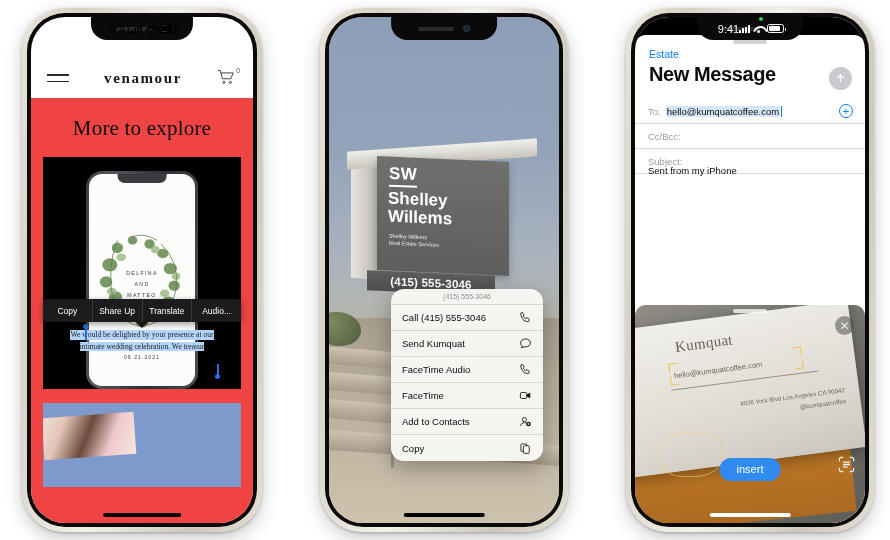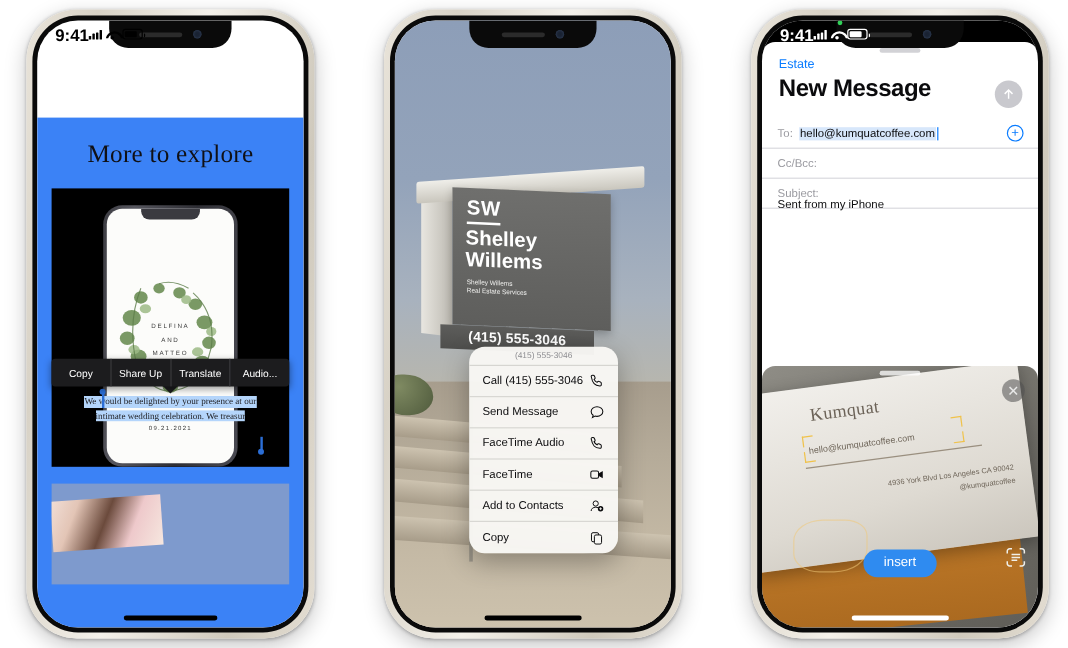--- a/index.html
+++ b/index.html
@@ -46,22 +46,22 @@
          box-shadow: inset 0 0 2px #3a4a66; }
   .home-ind {
     position: absolute; bottom: 6px; left: 50%; transform: translateX(-50%);
     width: 35%; height: 4px; border-radius: 3px; background: #000; z-index: 45;
   }
   .home-ind.light { background: #fff; }
 
   
   .statusbar {
     position: absolute; top: 0; left: 0; right: 0; height: 23px;
-    display: flex; align-items: center; justify-content: flex-start;
-    padding: 0 13px 0 15px; font-size: 14px; font-weight: bold; z-index: 45;
+    display: flex; align-items: center; justify-content: center;
+    padding: 0 13px 0 15px; font-size: 11px; font-weight: normal; z-index: 45;
   }
   .statusbar.dark { color: #000; }
   .statusbar.onblack { color: #fff; }
   .sb-right { display: flex; align-items: center; gap: 3px; position: relative; }
   .bars { display: flex; align-items: flex-end; gap: 1px; height: 8px; }
   .bars i { width: 2px; background: currentColor; border-radius: .5px; display: block; }
   .bars i:nth-child(1){height:3px} .bars i:nth-child(2){height:4.5px}
   .bars i:nth-child(3){height:6px} .bars i:nth-child(4){height:8px}
   .wifi { width: 11px; height: 8px; position: relative; }
   .wifi::before {
@@ -100,21 +100,21 @@
     padding: 0 16px; background:#fff; z-index:25;
   }
   .hamb { width:22px; display:flex; flex-direction:column; gap:5px; }
   .hamb span { display:block; height:1.2px; background:#2a2a2a; }
   .brand { font-family:"Liberation Serif", serif; font-weight:bold;
            font-size:15px; letter-spacing:1.6px; color:#15151a; }
   .cart { position:relative; width:20px; height:18px; }
   .cart svg { width:18px; height:16px; }
   .cart .badge { position:absolute; top:-2px; right:-3px; font-size:6.5px; color:#444; }
 
-  .p1-body { position:absolute; top:81px; left:0; right:0; bottom:0; background:#3b82f6; overflow:hidden; }
+  .p1-body { position:absolute; top:81px; left:0; right:0; bottom:0; background:#ef4444; overflow:hidden; }
   .h-explore {
     text-align:center; font-family:"Liberation Serif", serif;
     font-size:21px; color:#101014; letter-spacing:.2px;
     padding: 18px 0 16px;
   }
   .black-card { position:relative; margin: 0 12px; height: 232px; background:#000; overflow:hidden; }
   .mini-phone {
     position:absolute; left:50%; transform:translateX(-50%); top:14px;
     width:112px; height:218px; border-radius:16px;
     background: linear-gradient(95deg,#3c3c42,#56565e 20%,#2e2e34 60%,#4a4a52);
@@ -194,21 +194,21 @@
     color:#fff; font-size:11.5px; font-weight:bold; letter-spacing:.2px;
   }
   .ground { position:absolute; left:0; right:0; bottom:0; height:205px;
             background: linear-gradient(180deg,#a79d8d 0%,#b5ab99 30%,#c2b7a3 62%,#cdc2ad 100%); }
   .step { position:absolute; background: linear-gradient(180deg,#cdc3b0,#a79c89); }
   .railing { position:absolute; width:2.5px; background:#9a9488; }
   .shrub { position:absolute; border-radius:40% 55% 45% 50%;
            background: radial-gradient(circle at 35% 30%, #7f8a62, #4f5a3c); }
 
   .ctx-menu {
-    position:absolute; z-index:70; left:62px; top:272px; width:124px;
+    position:absolute; z-index:70; left:62px; top:272px; width:152px;
     background: rgba(248,247,244,.97); border-radius:13px; overflow:hidden;
     box-shadow: 0 7px 22px rgba(0,0,0,.30);
   }
   .ctx-head { height:16px; display:flex; align-items:center; justify-content:center;
               font-size:7px; color:#8c8c90; border-bottom:.5px solid #d6d5d1; }
   .ctx-item { height:26px; display:flex; align-items:center; justify-content:space-between;
               padding: 0 11px; font-size:9.5px; color:#0b0b0d;
               border-bottom:.5px solid #d8d7d3; }
   .ctx-item:last-child { border-bottom:none; }
   .ctx-item svg { width:13px; height:13px; flex:none; }
@@ -299,20 +299,35 @@
                 <i></i>
               </div>
             <div class="wifi"></div>
             <div class="batt">
                 <span></span>
               </div>
           </div>
         </div>
 
 
+        <div class="site-head">
+          <div class="hamb">
+              <span></span>
+              <span></span>
+            </div>
+          <div class="brand">venamour</div>
+          <div class="cart">
+            <svg viewBox="0 0 24 22" fill="none" stroke="#3a3a3a" stroke-width="1.3">
+              <path d="M1 2h3l3.2 11.4h11.2L22 5.4H5.2"></path>
+              <circle cx="9" cy="18.4" r="1.5"></circle>
+                <circle cx="18" cy="18.4" r="1.5"></circle>
+            </svg>
+            <span class="badge">0</span>
+          </div>
+        </div>
 
         <div class="p1-body">
           <div class="h-explore">More to explore</div>
 
           <div class="black-card">
             <div class="mini-phone">
               <div class="mini-screen">
                 <div class="mini-notch"></div>
                 <svg class="wreath" viewBox="0 0 112 218">
                   <g fill="#6f9159" opacity=".92">
@@ -418,21 +433,21 @@
           <div class="ctx-head">(415) 555-3046</div>
 
           <div class="ctx-item">
             <span>Call (415) 555-3046</span>
             <svg viewBox="0 0 24 24" fill="none" stroke="#0b0b0d" stroke-width="1.6">
               <path d="M6 3c1 0 1.6.4 2 1.4l1 2.4c.3.8.1 1.4-.5 1.9l-1 .8c.9 2 2.6 3.7 4.6 4.6l.8-1c.5-.6 1.1-.8 1.9-.5l2.4 1c1 .4 1.4 1 1.4 2v2c0 1.2-.9 2.1-2.1 2C8.6 19 5 15.4 3.1 5.1 3 3.9 3.9 3 5.1 3z"></path>
             </svg>
           </div>
 
           <div class="ctx-item">
-            <span>Send Message</span>
+            <span>Send Kumquat</span>
             <svg viewBox="0 0 24 24" fill="none" stroke="#0b0b0d" stroke-width="1.6">
               <path d="M12 3.6c5 0 9 3.3 9 7.4s-4 7.4-9 7.4c-1 0-2-.1-2.9-.4l-4.1 2 1.1-3.2C3.8 15.5 3 13.4 3 11c0-4.1 4-7.4 9-7.4z"></path>
             </svg>
           </div>
 
           <div class="ctx-item">
             <span>FaceTime Audio</span>
             <svg viewBox="0 0 24 24" fill="none" stroke="#0b0b0d" stroke-width="1.6">
               <path d="M6 3c1 0 1.6.4 2 1.4l1 2.4c.3.8.1 1.4-.5 1.9l-1 .8c.9 2 2.6 3.7 4.6 4.6l.8-1c.5-.6 1.1-.8 1.9-.5l2.4 1c1 .4 1.4 1 1.4 2v2c0 1.2-.9 2.1-2.1 2C8.6 19 5 15.4 3.1 5.1 3 3.9 3.9 3 5.1 3z"></path>
             </svg>

